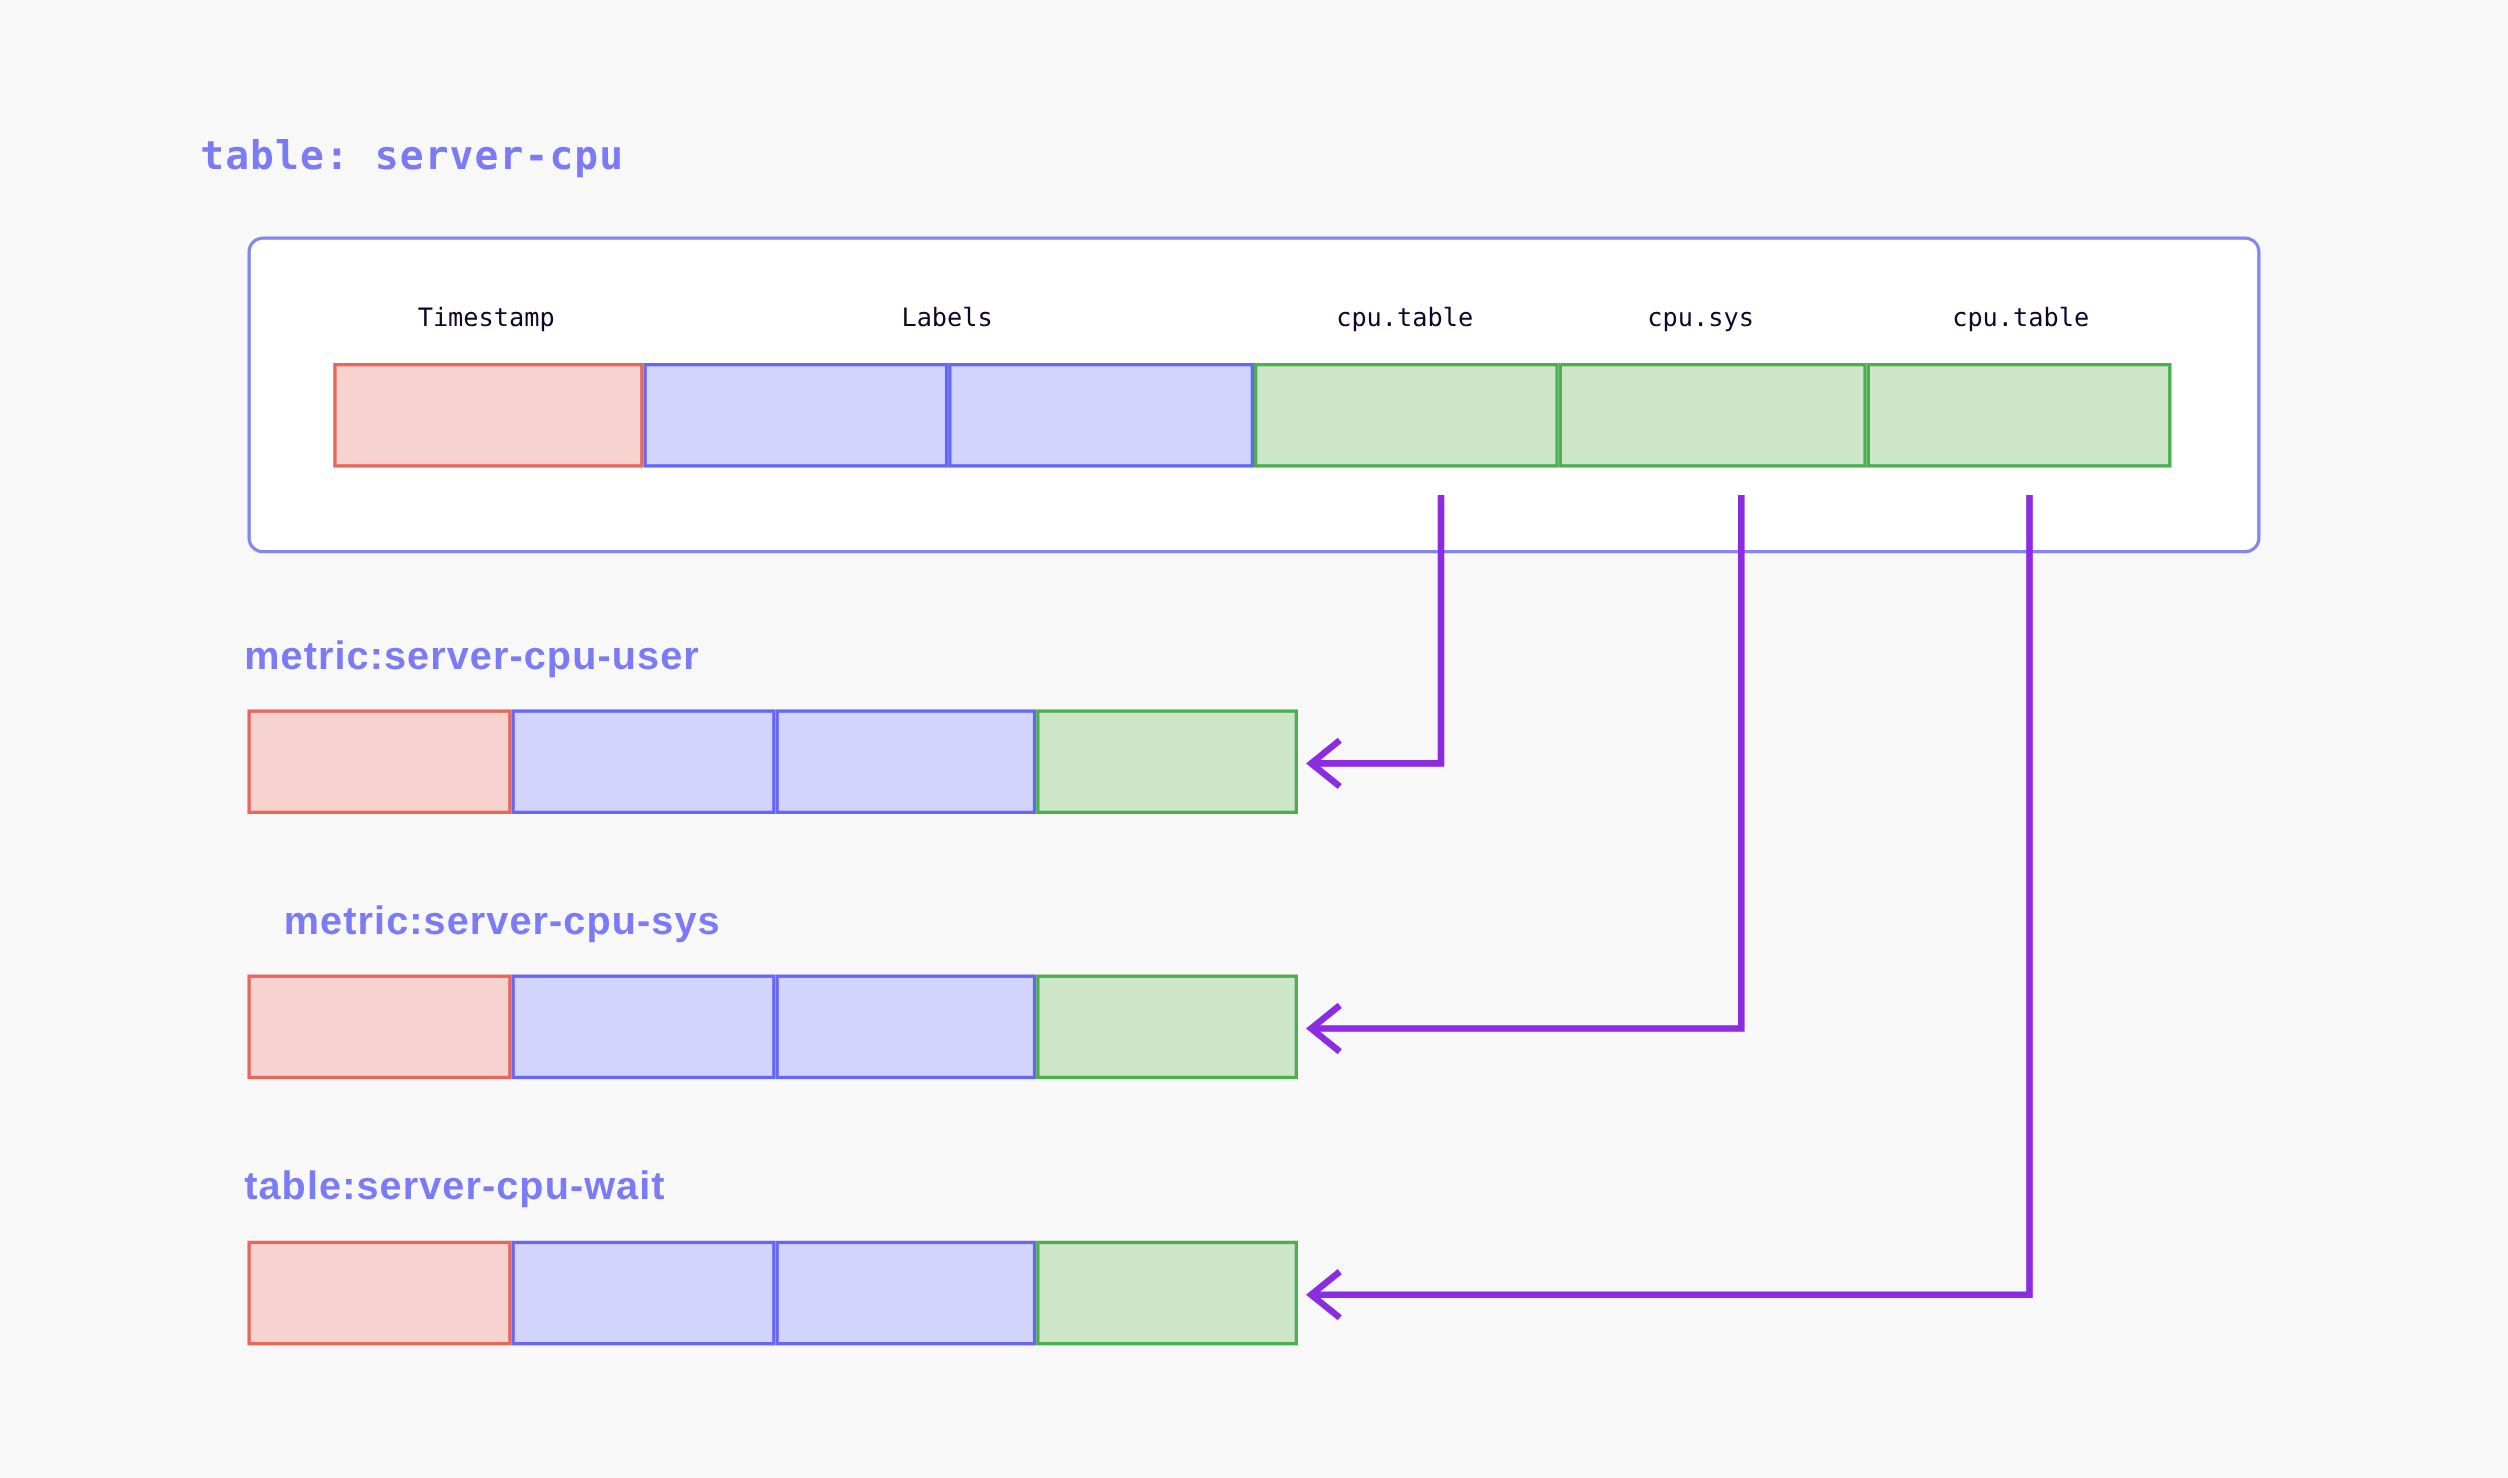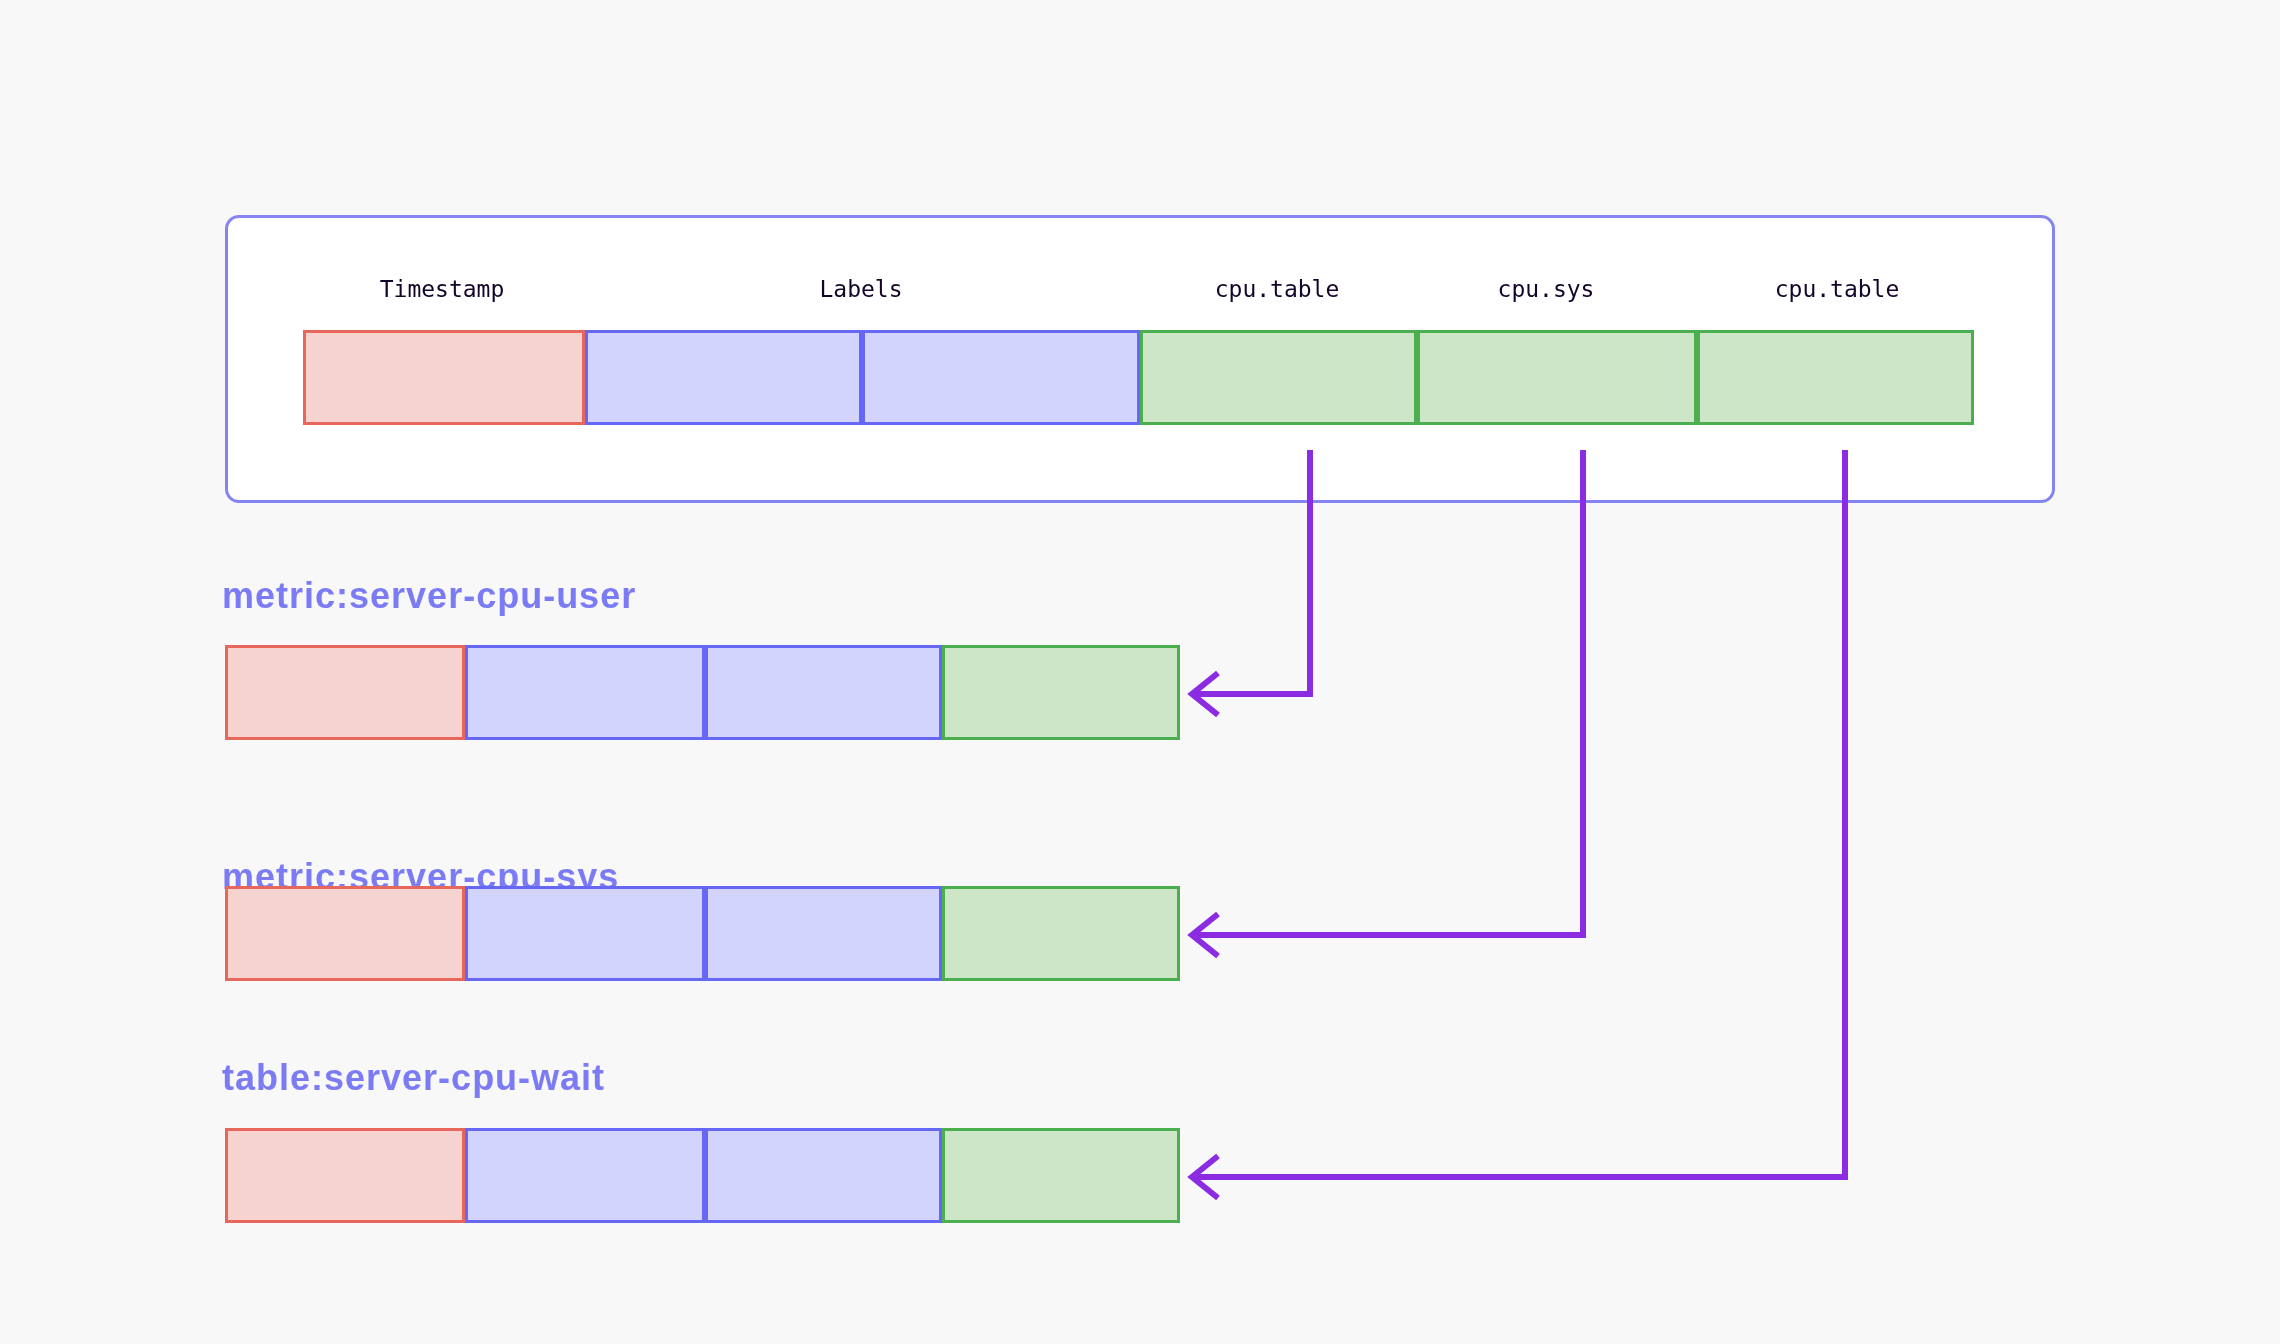--- a/index.html
+++ b/index.html
@@ -101,20 +101,21 @@
     width: 2280px;
     height: 1344px;
     pointer-events: none;
   }
 </style>
 </head>
 <body>
 
 <div id="stage">
 
+  <div class="table-title">table: server-cpu</div>
 
   <div class="table-card"></div>
 
   <div id="col-heads">
       <div class="col-head" style="left: 242px; width: 400px;">Timestamp</div>
       <div class="col-head" style="left: 661px; width: 400px;">Labels</div>
       <div class="col-head" style="left: 1077px; width: 400px;">cpu.table</div>
       <div class="col-head" style="left: 1346px; width: 400px;">cpu.sys</div>
       <div class="col-head" style="left: 1637px; width: 400px;">cpu.table</div>
     </div>
@@ -129,21 +130,21 @@
     </div>
 
   <div id="metrics">
       <div class="metric-title" style="top: 575px;">metric:server-cpu-user</div>
       <div class="cellrow" style="left: 0px; top: 645px; width: 2280px; height: 95px;">
         <div class="cell pink" style="left: 225px; width: 240px;"></div>
         <div class="cell blue" style="left: 465px; width: 240px;"></div>
         <div class="cell blue" style="left: 705px; width: 237px;"></div>
         <div class="cell green" style="left: 942px; width: 238px;"></div>
       </div>
-      <div class="metric-title" style="top: 856px;">metric:server-cpu-sys</div>
+      <div class="metric-title" style="top: 816px; margin-left: 36px;">metric:server-cpu-sys</div>
       <div class="cellrow" style="left: 0px; top: 886px; width: 2280px; height: 95px;">
         <div class="cell pink" style="left: 225px; width: 240px;"></div>
         <div class="cell blue" style="left: 465px; width: 240px;"></div>
         <div class="cell blue" style="left: 705px; width: 237px;"></div>
         <div class="cell green" style="left: 942px; width: 238px;"></div>
       </div>
       <div class="metric-title" style="top: 1057px;">table:server-cpu-wait</div>
       <div class="cellrow" style="left: 0px; top: 1128px; width: 2280px; height: 95px;">
         <div class="cell pink" style="left: 225px; width: 240px;"></div>
         <div class="cell blue" style="left: 465px; width: 240px;"></div>

